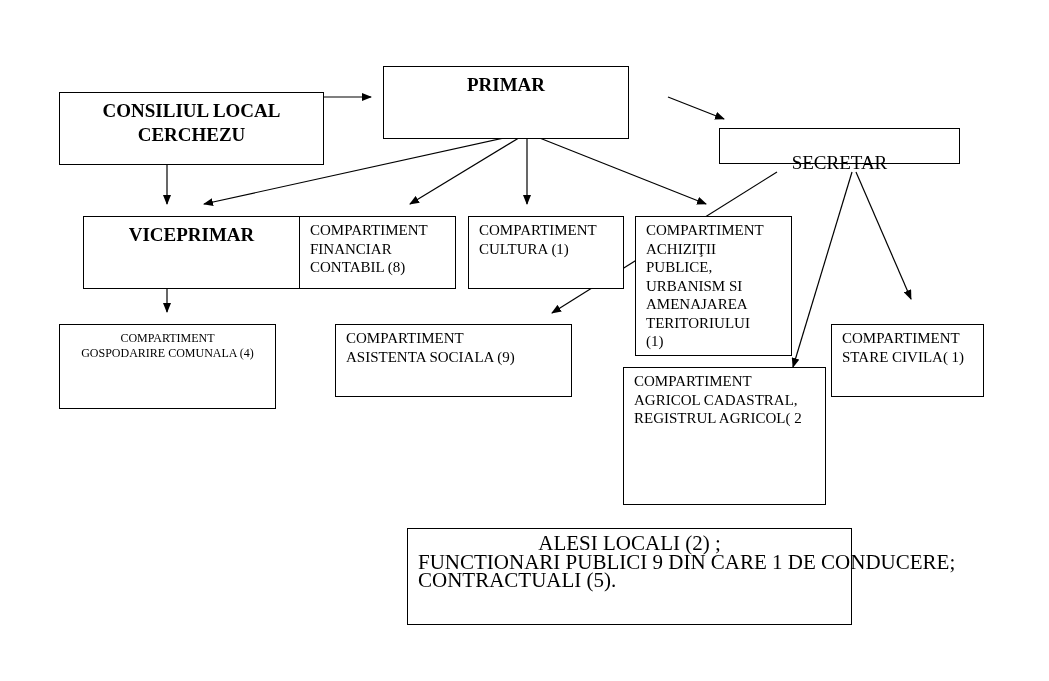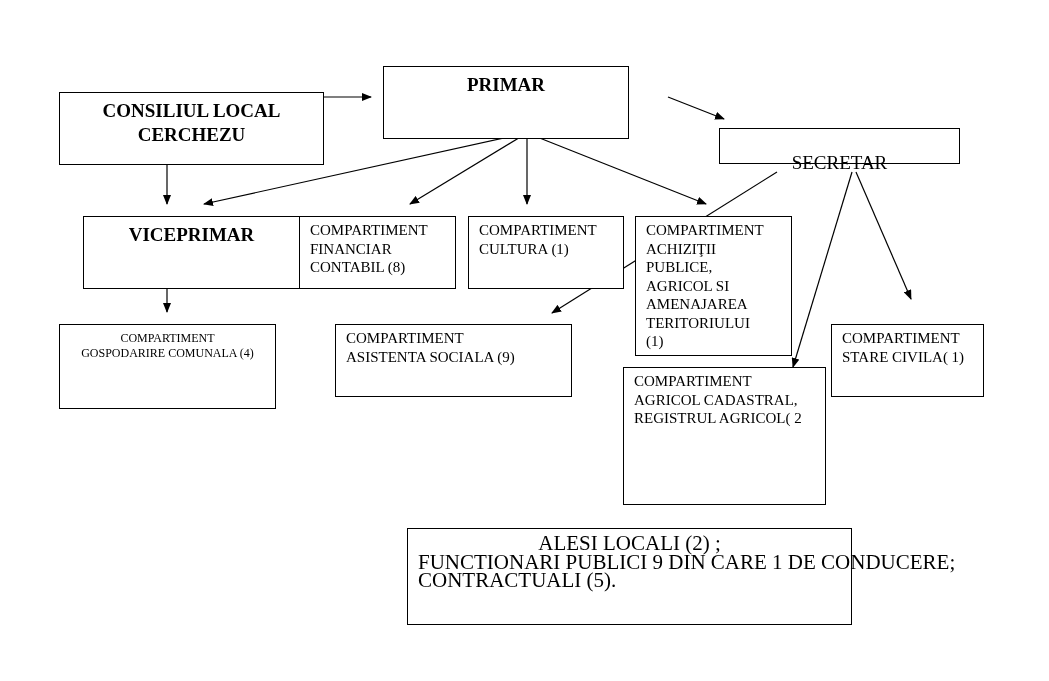--- a/index.html
+++ b/index.html
@@ -61,21 +61,21 @@
 
 <div class="box dept" style="left:468px;top:216px;width:156px;height:73px;">
   <span class="line-txt">COMPARTIMENT</span>
   <span class="line-txt">CULTURA (1)</span>
 </div>
 
 <div class="box dept" style="left:635px;top:216px;width:157px;height:140px;">
   <span class="line-txt">COMPARTIMENT</span>
   <span class="line-txt">ACHIZIŢII</span>
   <span class="line-txt">PUBLICE,</span>
-  <span class="line-txt">AGRICOL SI</span>
+  <span class="line-txt">URBANISM SI</span>
   <span class="line-txt">AMENAJAREA</span>
   <span class="line-txt">TERITORIULUI</span>
   <span class="line-txt">(1)</span>
 </div>
 
 <div class="box dept-small" style="left:59px;top:324px;width:217px;height:85px;">
   <span class="line-txt">COMPARTIMENT</span>
   <span class="line-txt">GOSPODARIRE  COMUNALA  (4)</span>
 </div>
 

